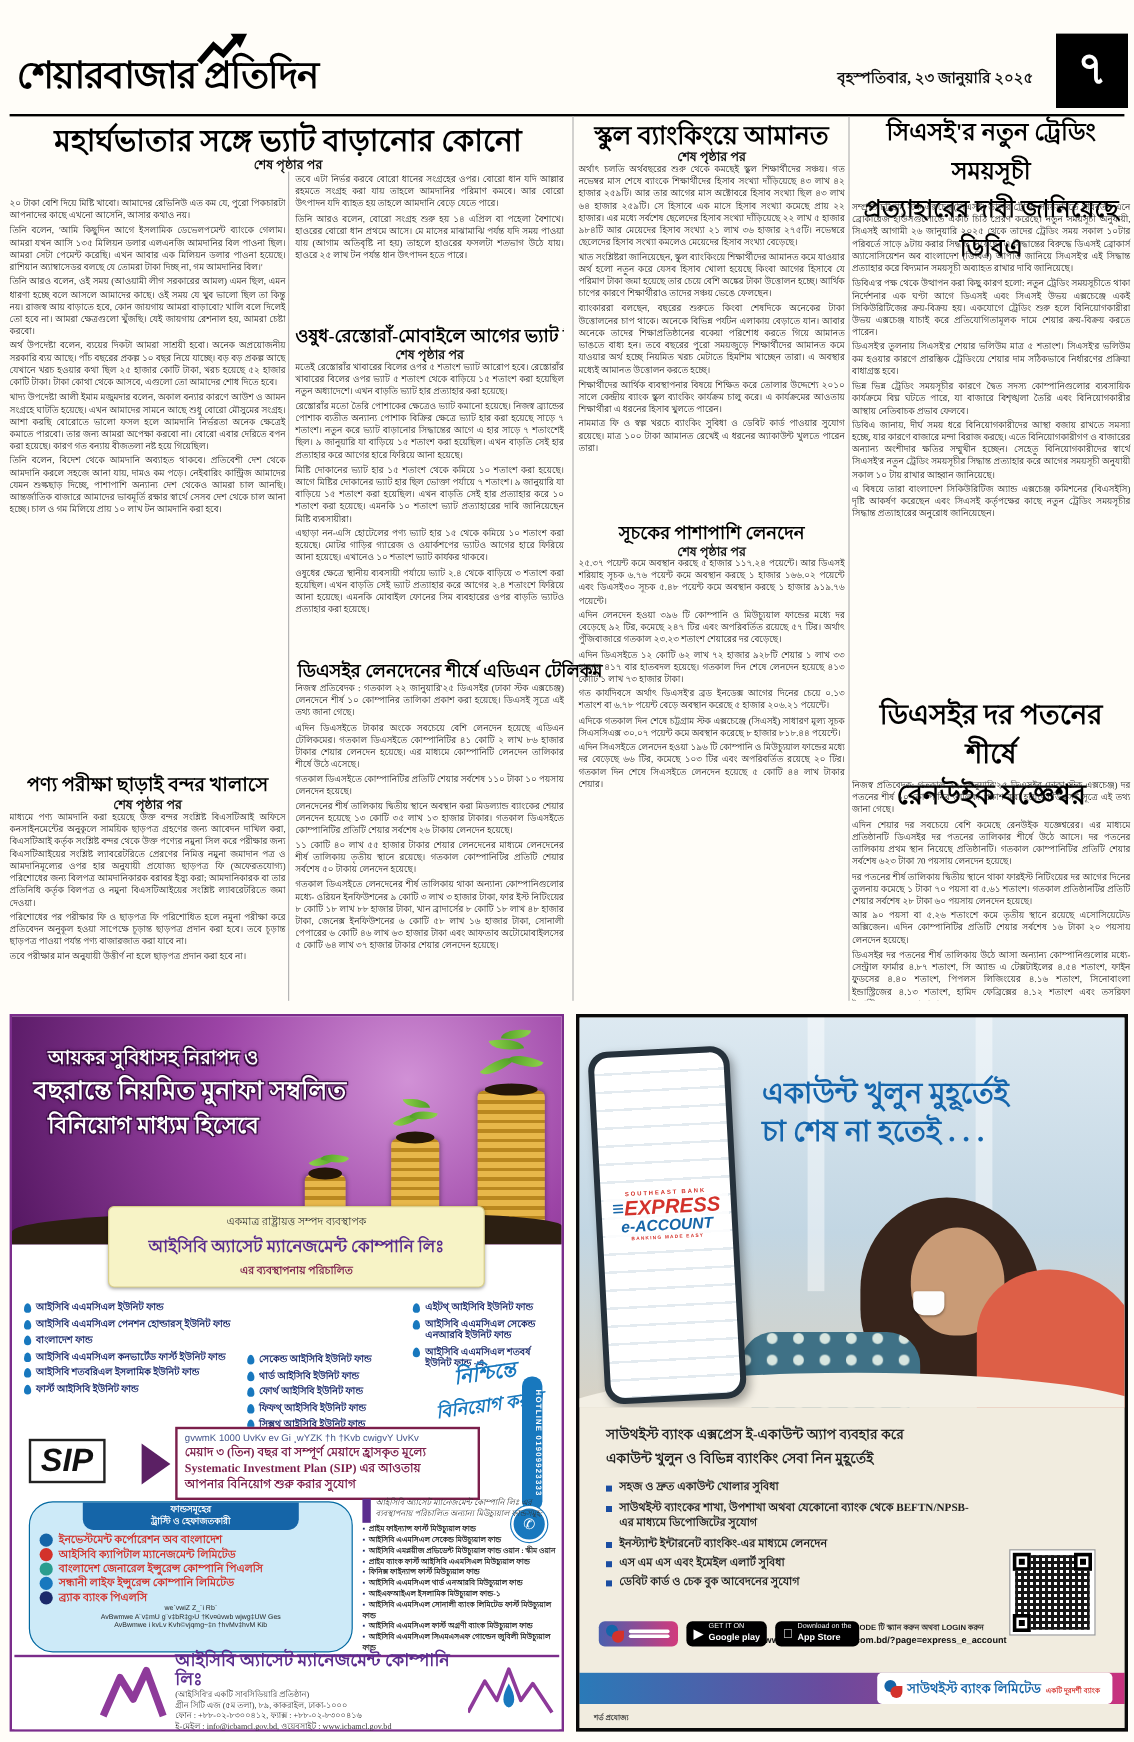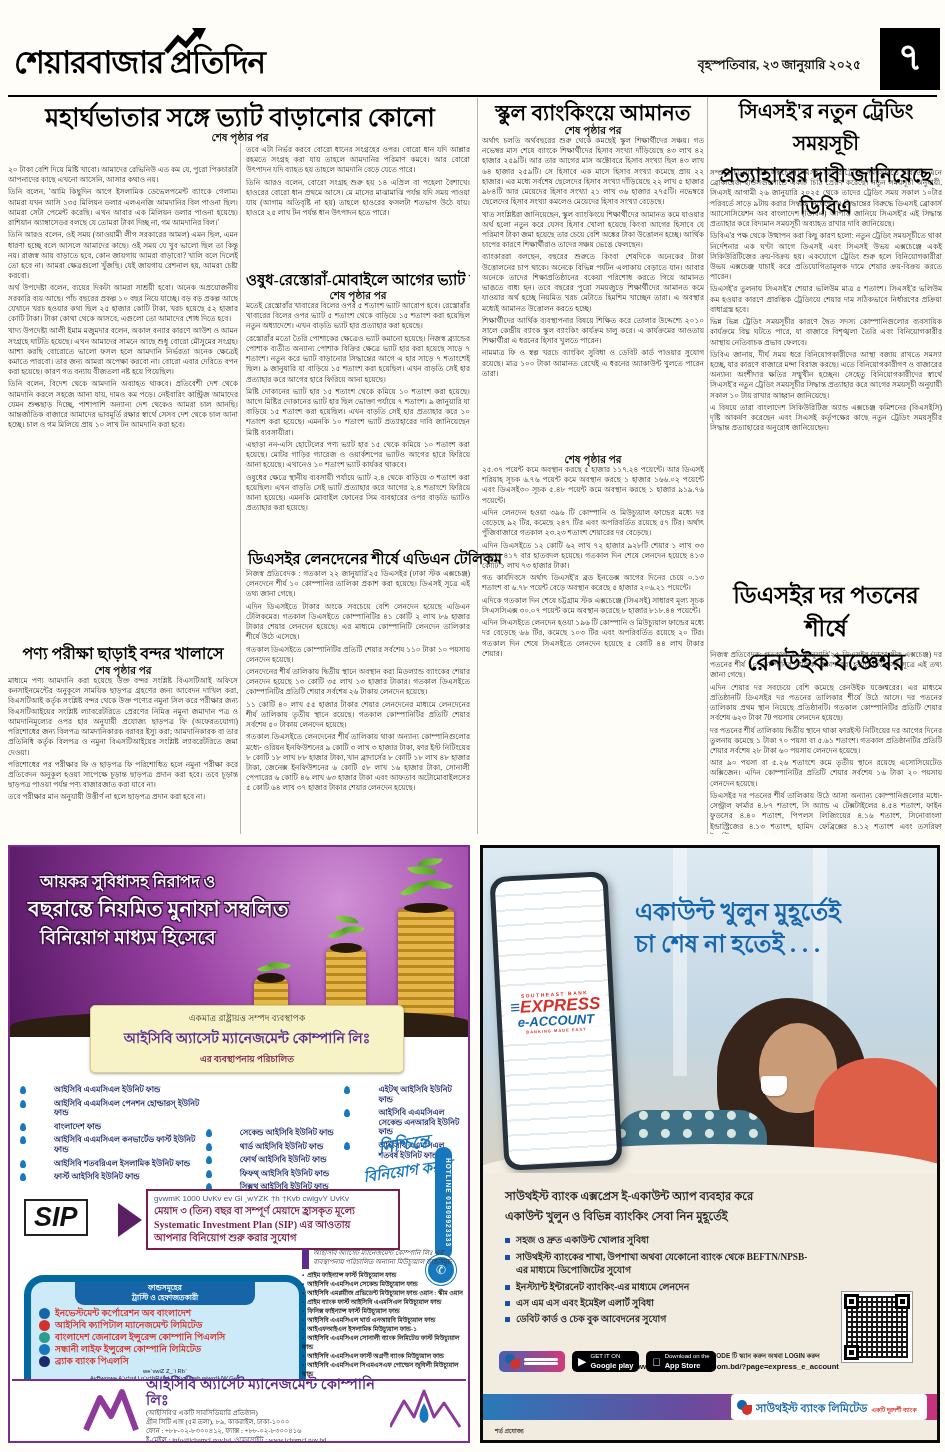--- a/index.html
+++ b/index.html
@@ -34,37 +34,37 @@
          border-radius:5px;box-shadow:0 0 4px rgba(0,0,0,.4);}
   .stack::before{content:"";position:absolute;left:10%;top:-6px;width:80%;height:10px;background:#241708;border-radius:50%;}
   .leaf{position:absolute;width:22px;height:9px;background:linear-gradient(90deg,#8ed24a,#4f9e25);border-radius:0 100% 0 100%;}
   .icb-yellow{left:80px;top:158px;width:300px;background:#f7f3c6;border:1px solid #d9cf8a;border-radius:5px;
               text-align:center;padding:5px 6px;box-shadow:0 1px 3px rgba(0,0,0,.35);}
   .yl1{font-size:9px;color:#333;}
   .yl2{font-size:14px;font-weight:bold;color:#5b2d8e;margin:1px 0;}
   .yl3{font-size:9px;font-weight:bold;color:#7b1f4b;}
   .icb-funds{left:10px;top:238px;width:440px;display:flex;gap:6px;}
   .fcol1{width:42%;} .fcol2{width:31%;margin-top:43px;} .fcol3{width:27%;}
-  .fund-item{display:flex;align-items:flex-start;margin:0 0 4px 0;font-size:8px;font-weight:bold;color:#1b2a6b;line-height:1.2;gap:24px;}
+  .fund-item{display:flex;align-items:flex-start;margin:0 0 4px 0;font-size:8px;font-weight:bold;color:#1b2a6b;line-height:1.2;}
   .drop{flex:0 0 6px;width:6px;height:8px;margin:1px 4px 0 0;background:#1878be;border-radius:50% 50% 50% 50%/65% 65% 35% 35%;}
   .sip-tag{left:14px;top:352px;border:2px solid #222;padding:1px 8px;font-family:"Liberation Sans",sans-serif;
            font-style:italic;font-weight:900;font-size:27px;background:#fff;}
   .sip-arrow{left:108px;top:356px;width:0;height:0;border-left:24px solid #5b2064;border-top:17px solid transparent;border-bottom:17px solid transparent;}
   .sip-box{left:136px;top:342px;width:238px;border:2px solid #7b1f4b;padding:3px 6px;background:#fff;}
   .sipl1{font-family:"Liberation Sans",sans-serif;font-size:8px;color:#44548a;margin-bottom:1px;}
   .sipl{font-size:10px;font-weight:bold;color:#7b1f4b;line-height:1.35;}
   .script-note{left:336px;top:284px;width:120px;transform:rotate(-8deg);text-align:center;
                color:#1878be;font-weight:bold;font-style:italic;}
   .sn1{font-size:17px;} .sn2{font-size:15px;}
   .hotline{left:425px;top:300px;width:17px;height:112px;background:#1878be;border-radius:8px;
            color:#fff;font-family:"Liberation Sans",sans-serif;font-size:6.5px;font-weight:bold;
            writing-mode:vertical-rl;text-align:center;letter-spacing:1px;}
   .phone-circ{left:416px;top:408px;width:26px;height:26px;border-radius:50%;background:#1878be;border:2px solid #fff;
               box-shadow:0 0 0 1px #1878be;color:#fff;font-size:12px;display:flex;align-items:center;justify-content:center;}
-  .trustee{left:14px;top:428px;width:268px;height:124px;background:#cdeaf8;border:7px solid #0369a1;border-radius:20px;}
+  .trustee{left:14px;top:404px;width:268px;height:124px;background:#cdeaf8;border:1px solid #0369a1;border-radius:20px;}
   .tr-title{margin:0 auto;width:180px;background:#1565a8;color:#fff;border-radius:0 0 9px 9px;
             text-align:center;font-size:7.5px;font-weight:bold;padding:1px 0 2px;line-height:1.3;}
   .tr-items{padding:2px 8px 0;text-align:center;}
   .tr-item{display:flex;align-items:center;margin:1px 0;}
   .tr-icon{flex:0 0 11px;width:11px;height:11px;border-radius:50%;margin-right:5px;background:#1565a8;}
   .tr-item:nth-child(1) .tr-icon{background:#1565a8;}
   .tr-item:nth-child(2) .tr-icon{background:#d3322b;}
   .tr-item:nth-child(3) .tr-icon{background:#2a9d8f;}
   .tr-item:nth-child(4) .tr-icon{background:#1878be;}
   .tr-item:nth-child(5) .tr-icon{background:#1b2a6b;}
@@ -205,20 +205,21 @@
   <div class="abs hl" style="left:482px;top:97px;width:222px;font-size:21px;">স্কুল ব্যাংকিংয়ে আমানত</div>
   <div class="abs cont" style="left:482px;top:123px;width:222px;">শেষ পৃষ্ঠার পর</div>
   <div class="abs body-text" style="left:482px;top:136px;width:222px;height:294px;">
       <p>অর্থাৎ চলতি অর্থবছরের শুরু থেকে কমছেই স্কুল শিক্ষার্থীদের সঞ্চয়। গত নভেম্বর মাস শেষে ব্যাংকে শিক্ষার্থীদের হিসাব সংখ্যা দাঁড়িয়েছে ৪৩ লাখ ৪২ হাজার ২৫৯টি। আর তার আগের মাস অক্টোবরে হিসাব সংখ্যা ছিল ৪৩ লাখ ৬৪ হাজার ২৫৯টি। সে হিসাবে এক মাসে হিসাব সংখ্যা কমেছে প্রায় ২২ হাজার। এর মধ্যে সর্বশেষ ছেলেদের হিসাব সংখ্যা দাঁড়িয়েছে ২২ লাখ ৫ হাজার ৯৮৪টি আর মেয়েদের হিসাব সংখ্যা ২১ লাখ ৩৬ হাজার ২৭৫টি। নভেম্বরে ছেলেদের হিসাব সংখ্যা কমলেও মেয়েদের হিসাব সংখ্যা বেড়েছে।</p>
       <p>খাত সংশ্লিষ্টরা জানিয়েছেন, স্কুল ব্যাংকিংয়ে শিক্ষার্থীদের আমানত কমে যাওয়ার অর্থ হলো নতুন করে যেসব হিসাব খোলা হয়েছে কিংবা আগের হিসাবে যে পরিমাণ টাকা জমা হয়েছে তার চেয়ে বেশি অঙ্কের টাকা উত্তোলন হচ্ছে। আর্থিক চাপের কারণে শিক্ষার্থীরাও তাদের সঞ্চয় ভেঙে ফেলছেন।</p>
       <p>ব্যাংকাররা বলছেন, বছরের শুরুতে কিংবা শেষদিকে অনেকের টাকা উত্তোলনের চাপ থাকে। অনেকে বিভিন্ন পর্যটন এলাকায় বেড়াতে যান। আবার অনেকে তাদের শিক্ষাপ্রতিষ্ঠানের বকেয়া পরিশোধ করতে গিয়ে আমানত ভাঙতে বাধ্য হন। তবে বছরের পুরো সময়জুড়ে শিক্ষার্থীদের আমানত কমে যাওয়ার অর্থ হচ্ছে নিয়মিত খরচ মেটাতে হিমশিম খাচ্ছেন তারা। এ অবস্থার মধ্যেই আমানত উত্তোলন করতে হচ্ছে।</p>
       <p>শিক্ষার্থীদের আর্থিক ব্যবস্থাপনার বিষয়ে শিক্ষিত করে তোলার উদ্দেশ্যে ২০১০ সালে কেন্দ্রীয় ব্যাংক স্কুল ব্যাংকিং কার্যক্রম চালু করে। এ কার্যক্রমের আওতায় শিক্ষার্থীরা এ ধরনের হিসাব খুলতে পারেন।</p>
       <p>নামমাত্র ফি ও স্বল্প খরচে ব্যাংকিং সুবিধা ও ডেবিট কার্ড পাওয়ার সুযোগ রয়েছে। মাত্র ১০০ টাকা আমানত রেখেই এ ধরনের অ্যাকাউন্ট খুলতে পারেন তারা।</p>
     </div>
 
+  <div class="abs hl" style="left:482px;top:432px;width:222px;font-size:15px;">সূচকের পাশাপাশি লেনদেন</div>
   <div class="abs cont" style="left:482px;top:452px;width:222px;">শেষ পৃষ্ঠার পর</div>
   <div class="abs body-text" style="left:482px;top:465px;width:222px;height:369px;">
       <p>২৫.৩৭ পয়েন্ট কমে অবস্থান করছে ৫ হাজার ১১৭.২৪ পয়েন্টে। আর ডিএসই শরিয়াহ সূচক ৬.৭৬ পয়েন্ট কমে অবস্থান করছে ১ হাজার ১৬৬.০২ পয়েন্টে এবং ডিএসই৩০ সূচক ৫.৪৮ পয়েন্ট কমে অবস্থান করছে ১ হাজার ৯১৯.৭৬ পয়েন্টে।</p>
       <p>এদিন লেনদেন হওয়া ৩৯৬ টি কোম্পানি ও মিউচ্যুয়াল ফান্ডের মধ্যে দর বেড়েছে ৯২ টির, কমেছে ২৪৭ টির এবং অপরিবর্তিত রয়েছে ৫৭ টির। অর্থাৎ পুঁজিবাজারে গতকাল ২৩.২৩ শতাংশ শেয়ারের দর বেড়েছে।</p>
       <p>এদিন ডিএসইতে ১২ কোটি ৬২ লাখ ৭২ হাজার ৯২৮টি শেয়ার ১ লাখ ৩৩ হাজার ৪১৭ বার হাতবদল হয়েছে। গতকাল দিন শেষে লেনদেন হয়েছে ৪১৩ কোটি ১ লাখ ৭৩ হাজার টাকা।</p>
       <p>গত কার্যদিবসে অর্থাৎ ডিএসই'র ব্রড ইনডেক্স আগের দিনের চেয়ে ০.১৩ শতাংশ বা ৬.৭৮ পয়েন্ট বেড়ে অবস্থান করেছে ৫ হাজার ২০৬.২১ পয়েন্টে।</p>
       <p>এদিকে গতকাল দিন শেষে চট্টগ্রাম স্টক এক্সচেঞ্জে (সিএসই) সাধারণ মূল্য সূচক সিএসসিএক্স ৩০.০৭ পয়েন্ট কমে অবস্থান করেছে ৮ হাজার ৮১৮.৪৪ পয়েন্টে।</p>
       <p>এদিন সিএসইতে লেনদেন হওয়া ১৯৬ টি কোম্পানি ও মিউচ্যুয়াল ফান্ডের মধ্যে দর বেড়েছে ৬৬ টির, কমেছে ১০৩ টির এবং অপরিবর্তিত রয়েছে ২০ টির। গতকাল দিন শেষে সিএসইতে লেনদেন হয়েছে ৫ কোটি ৪৪ লাখ টাকার শেয়ার।</p>
     </div>
 

